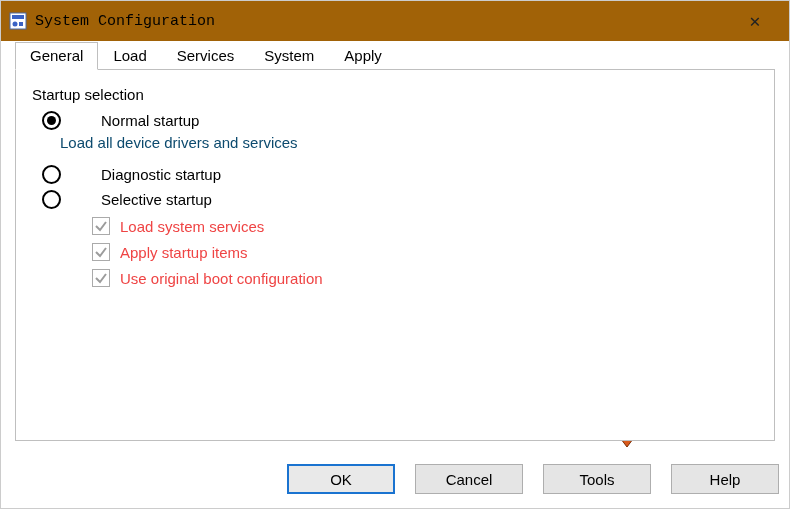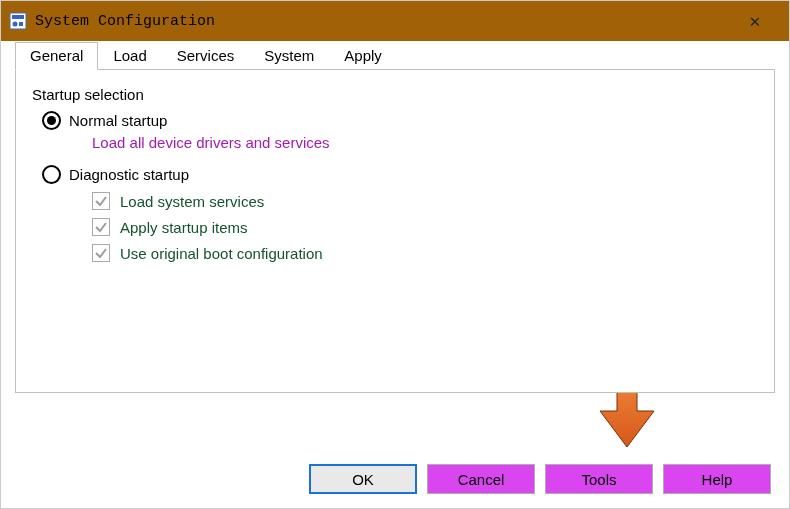--- a/index.html
+++ b/index.html
@@ -54,77 +54,78 @@
   }
   .tab.active {
     border: 1px solid #bfbfbf;
     border-bottom: 1px solid #fff;
     z-index: 2;
   }
   .panel {
     margin: 0 14px;
     border: 1px solid #bfbfbf;
     background: #fff;
-    height: 324px;
+    height: 372px;
     padding: 16px 16px 10px 16px;
     position: relative;
     z-index: 1;
   }
   .group-label { margin-bottom: 8px; }
   .radio-row {
     display: flex;
     align-items: center;
     margin: 6px 0 4px 10px;
+    gap: 32px;
   }
   .radio {
     width: 19px; height: 19px;
     border: 2px solid #000;
     border-radius: 50%;
     margin-right: 8px;
     display: inline-flex;
     align-items: center;
     justify-content: center;
     flex: 0 0 auto;
   }
   .radio.selected::after {
     content: "";
     width: 9px; height: 9px;
     background: #000;
     border-radius: 50%;
   }
   .radio-desc {
-    margin: 2px 0 14px 60px;
-    color: #a21caf;
+    margin: 2px 0 14px 28px;
+    color: #0c4a6e;
   }
   .check-row {
     display: flex;
     align-items: center;
     margin: 8px 0 8px 60px;
-    color: #14532d;
+    color: #ef4444;
   }
   .check {
     width: 18px; height: 18px;
     border: 1px solid #aaa;
     margin-right: 10px;
     display: inline-flex;
     align-items: center;
     justify-content: center;
     flex: 0 0 auto;
     color: #9c9c9c;
   }
   .btn-row {
     position: absolute;
-    bottom: 14px; right: 18px;
-    display: flex;
-    gap: 10px;
+    bottom: 14px; right: 10px;
+    display: flex;
+    gap: 20px;
   }
   .btn {
     width: 108px; height: 30px;
     border: 1px solid #aeaeae;
-    background: #d946ef;
+    background: #e5e5e5;
     display: inline-flex;
     align-items: center;
     justify-content: center;
     font-size: 15px;
     cursor: default;
   }
   .btn.default {
     border: 2px solid #1a73d0;
     background: #e9e9e9;
   }
@@ -192,20 +193,24 @@
     <span class="radio selected"></span>
     <span>Normal startup</span>
   </div>
   <div class="radio-desc">Load all device drivers and services</div>
 
   <div class="radio-row">
     <span class="radio"></span>
     <span>Diagnostic startup</span>
   </div>
 
+  <div class="radio-row">
+    <span class="radio"></span>
+    <span>Selective startup</span>
+  </div>
 
   <div class="check-row">
     <span class="check">
       <svg width="14" height="14" viewBox="0 0 14 14">
           <path d="M2 7 L6 11 L12 3" stroke="#9c9c9c" stroke-width="2" fill="none"></path>
         </svg>
     </span>
     <span>Load system services</span>
   </div>
   <div class="check-row">

